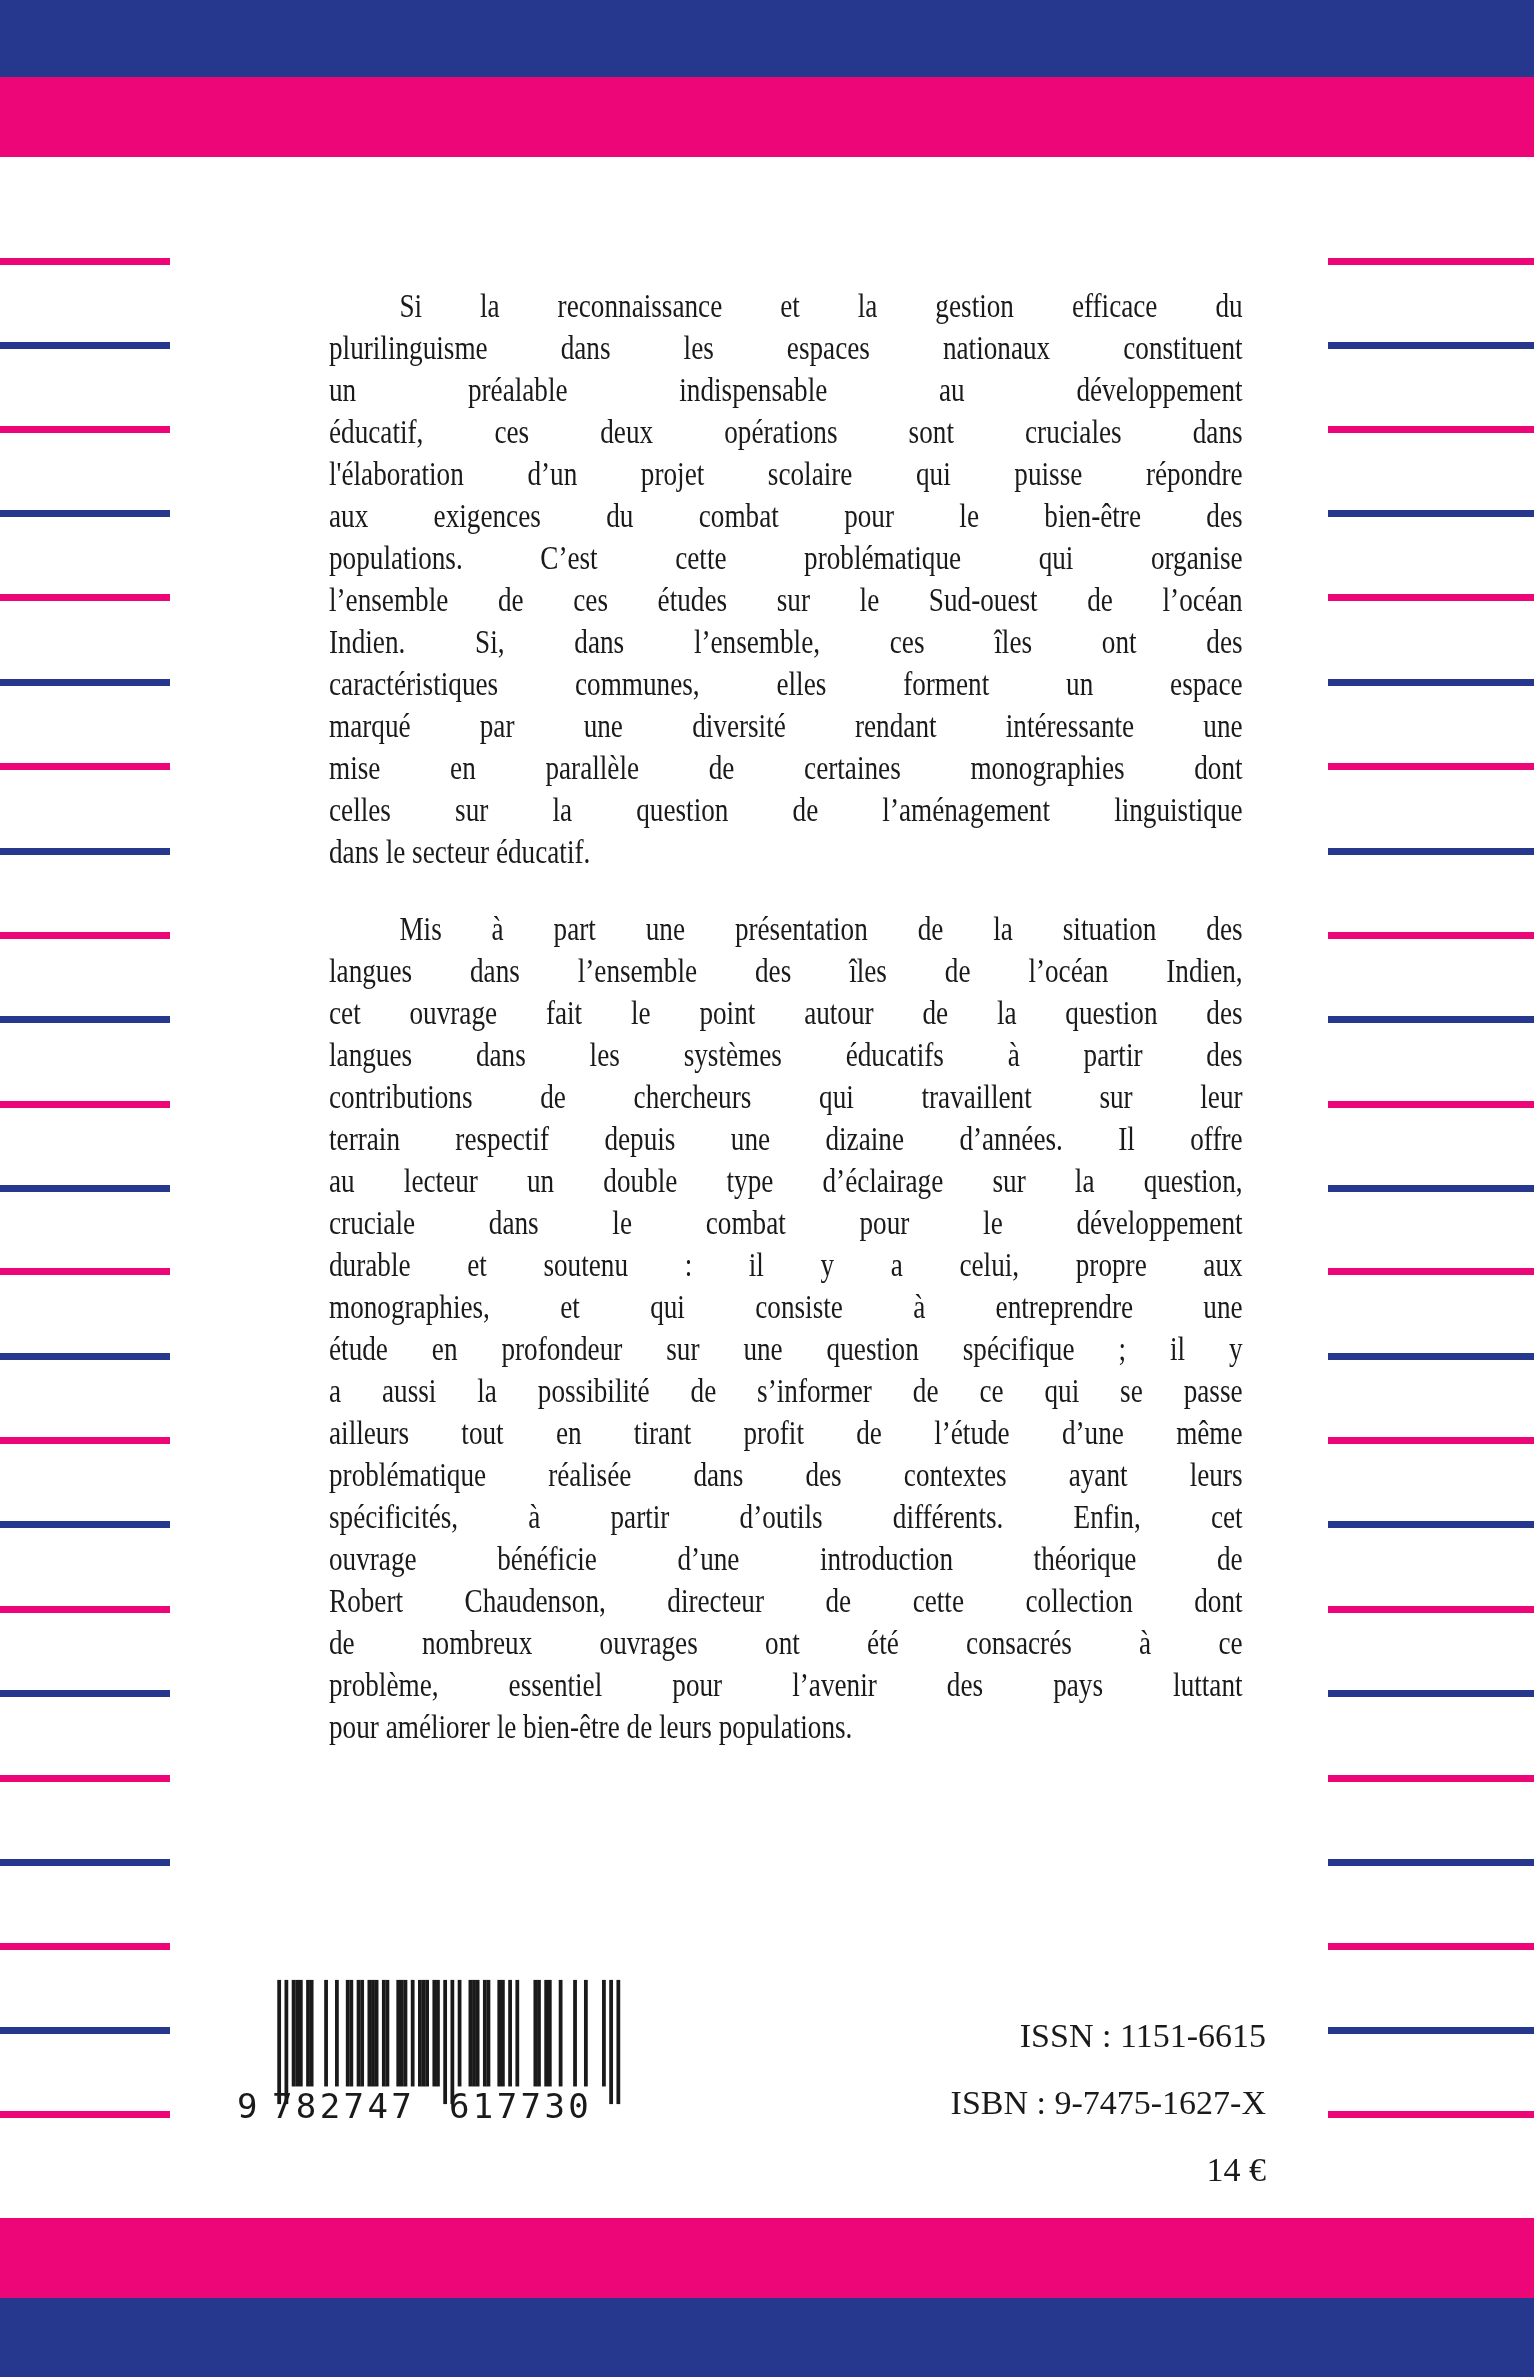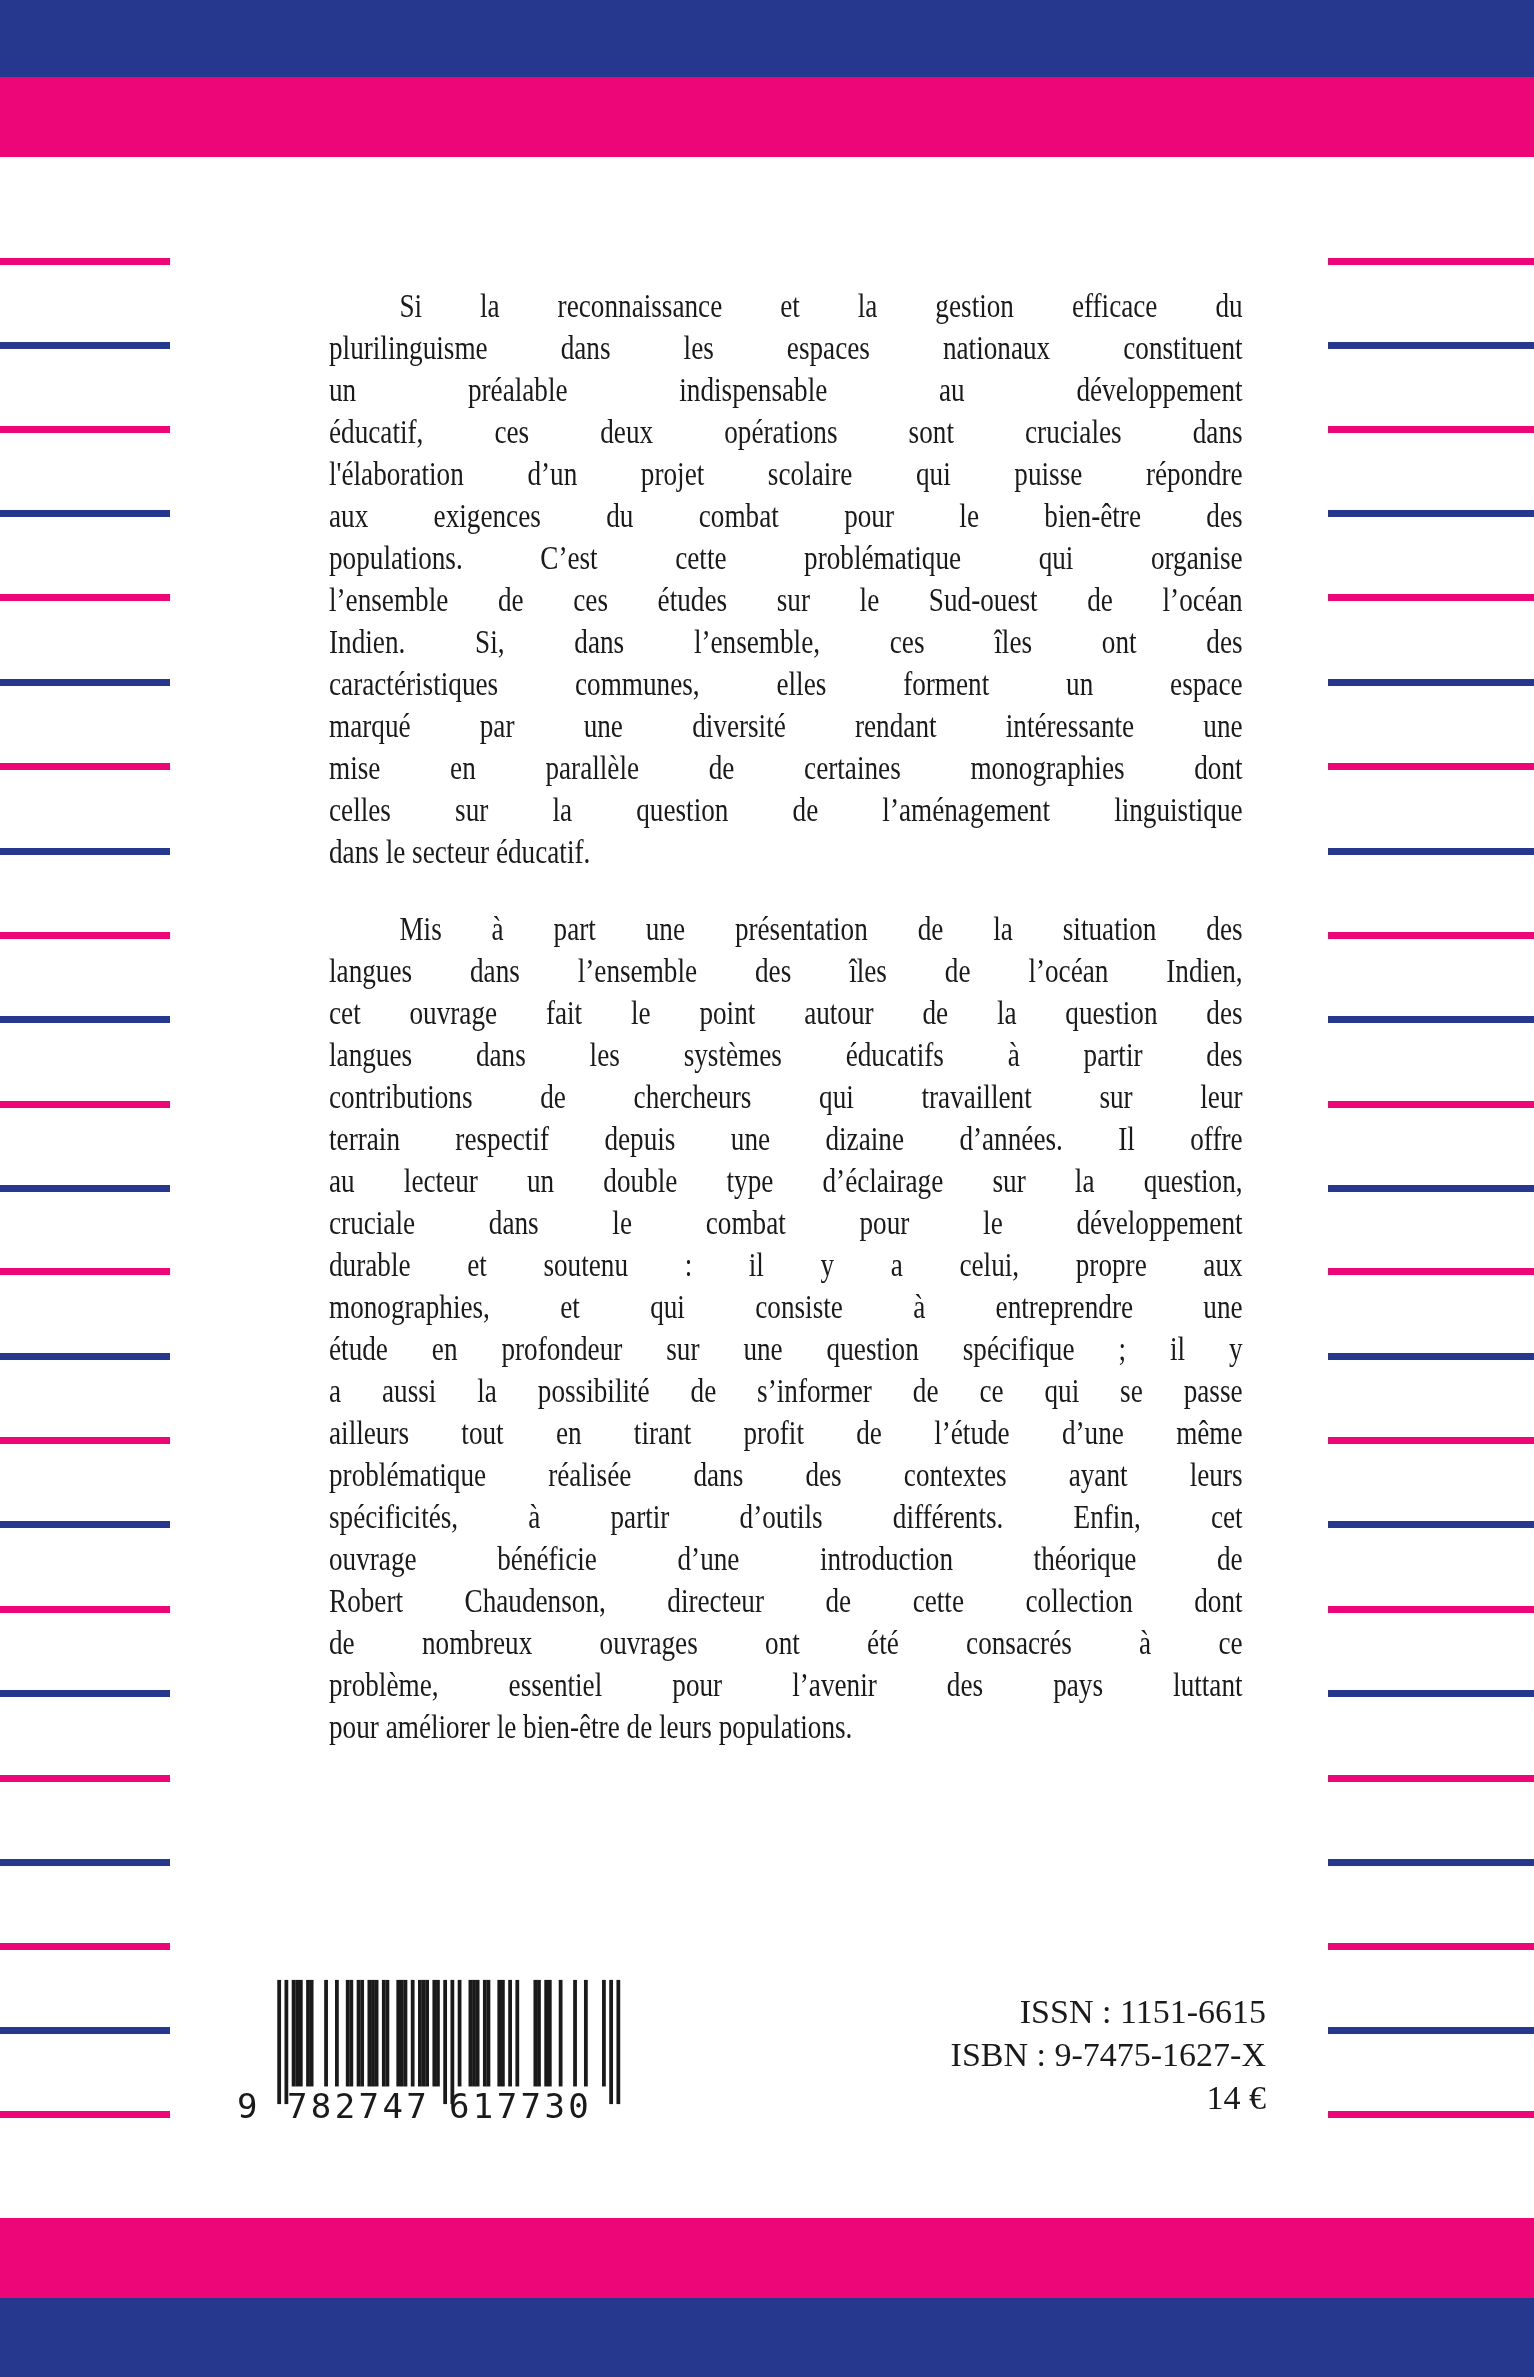--- a/index.html
+++ b/index.html
@@ -32,33 +32,33 @@
     text-align: justify; text-align-last: justify;
     height: 42px; overflow: visible;
   }
   .line.indent { padding-left: 88px; }
   .line.last { text-align-last: left; }
 
   .meta {
     position: absolute; right: 269px; top: 1990px;
     text-align: right; font-size: 34px; line-height: 43px; color: #1a1a1a;
   }
-  .meta div { white-space: nowrap; }
+  .meta div { white-space: nowrap; margin-top: 24px; }
 
   .barcode {
     position: absolute; left: 237px; top: 1978px; width: 386px; height: 151px;
   }
   .barcode svg { display: block; }
   .bc-digits {
     position: absolute; top: 107px; left: 0; width: 386px; height: 42px;
     font-family: "DejaVu Sans Mono", "Liberation Mono", monospace;
     font-size: 34px; color: #1a1a1a; line-height: 42px;
   }
   .bc-first { position: absolute; left: 0; top: 0; }
-  .bc-g1 { position: absolute; left: 50px; top: 0; letter-spacing: 3.4px; }
+  .bc-g1 { position: absolute; left: 35px; top: 0; letter-spacing: 3.4px; }
   .bc-g2 { position: absolute; left: 212px; top: 0; letter-spacing: 3.4px; }
 </style>
 </head>
 <body>
 
 <div class="band band-top-blue" style="background: rgb(37, 56, 142);"></div>
 <div class="band band-top-pink" style="background: rgb(236, 6, 119);"></div>
 
 <div id="rules">
     <div class="rule left" style="top: 258px; background: rgb(236, 6, 119);"></div>

